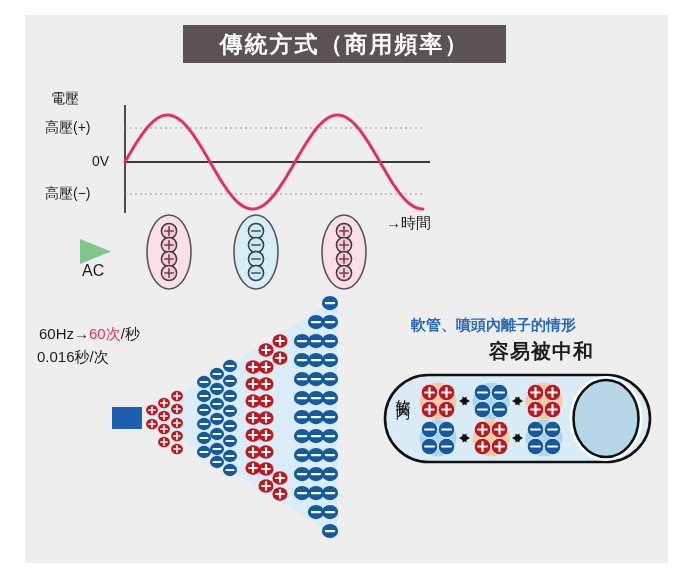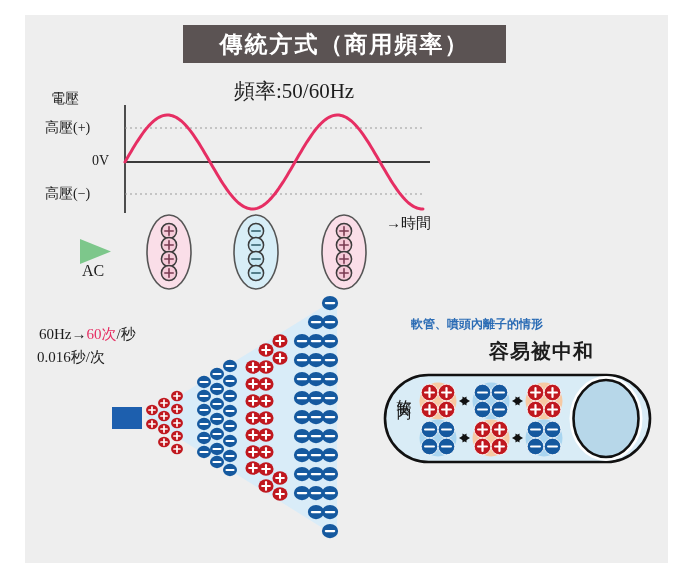--- a/index.html
+++ b/index.html
@@ -1,31 +1,31 @@
 <!DOCTYPE html>
 <html><head>
 <meta charset="utf-8">
 <style>
   html,body{margin:0;padding:0;background:#ffffff;}
   .stage{position:relative;width:700px;height:585px;background:#ffffff;overflow:hidden;
-         font-family:Liberation Serif, serif;}
+         font-family:Liberation Sans, sans-serif;}
   .panel{position:absolute;left:25px;top:15px;width:643px;height:548px;background:#eeeeee;}
   svg.art{position:absolute;left:0;top:0;width:700px;height:585px;}
   .txt{position:absolute;color:#1c1c1c;white-space:nowrap;}
   .title-bar{position:absolute;left:183px;top:25px;width:323px;height:38px;
              display:flex;align-items:center;justify-content:center;}
   .title-bar span{color:#fff;font-size:23px;font-weight:bold;letter-spacing:2px;}
   .freq{left:234px;top:77px;font-size:21px;}
   .lab-sm{font-size:14px;}
   .ac{left:82px;top:262px;font-size:16px;}
   .time{left:386px;top:214px;font-size:15px;}
   .note1{left:27px;top:301px;font-size:16px;font-weight:600;}
   .note2{left:39px;top:325px;font-size:15px;}
   .note3{left:37px;top:348px;font-size:15px;}
-  .hose-heading{left:411px;top:316px;font-size:12px;font-weight:bold;}
+  .hose-heading{left:411px;top:316px;font-size:15px;font-weight:bold;}
   .hose-sub{left:455px;top:338px;font-size:20px;font-weight:bold;letter-spacing:1px;margin-left:34px;}
   .vlabel{left:396px;top:387px;font-size:15px;writing-mode:vertical-rl;text-orientation:upright;
           letter-spacing:3px;line-height:1;}
 </style>
 </head>
 <body>
 
 <div class="stage">
   <div class="panel"></div>
 
@@ -798,21 +798,20 @@
           <path d="M 512 438 l 7.5 -4.5 v 9 z" fill="#111111"></path>
           <path d="M 523 438 l -7.5 -4.5 v 9 z" fill="#111111"></path>
         </g>
       </g>
     </svg>
 
   <div class="title-bar" id="titleBar" style="background: rgb(91, 83, 83);">
     <span>傳統方式（商用頻率）</span>
   </div>
 
-  <div class="txt freq">頻率:50/60Hz</div>
 
   <div class="txt lab-sm" style="left:51px;top:90px;">電壓</div>
   <div class="txt lab-sm" style="left:45px;top:119px;">高壓(+)</div>
   <div class="txt lab-sm" style="left:92px;top:153px;">0V</div>
   <div class="txt lab-sm" style="left:45px;top:185px;">高壓(−)</div>
   <div class="txt time">→時間</div>
 
   <div class="txt ac">AC</div>
 
   <div class="txt note2">

